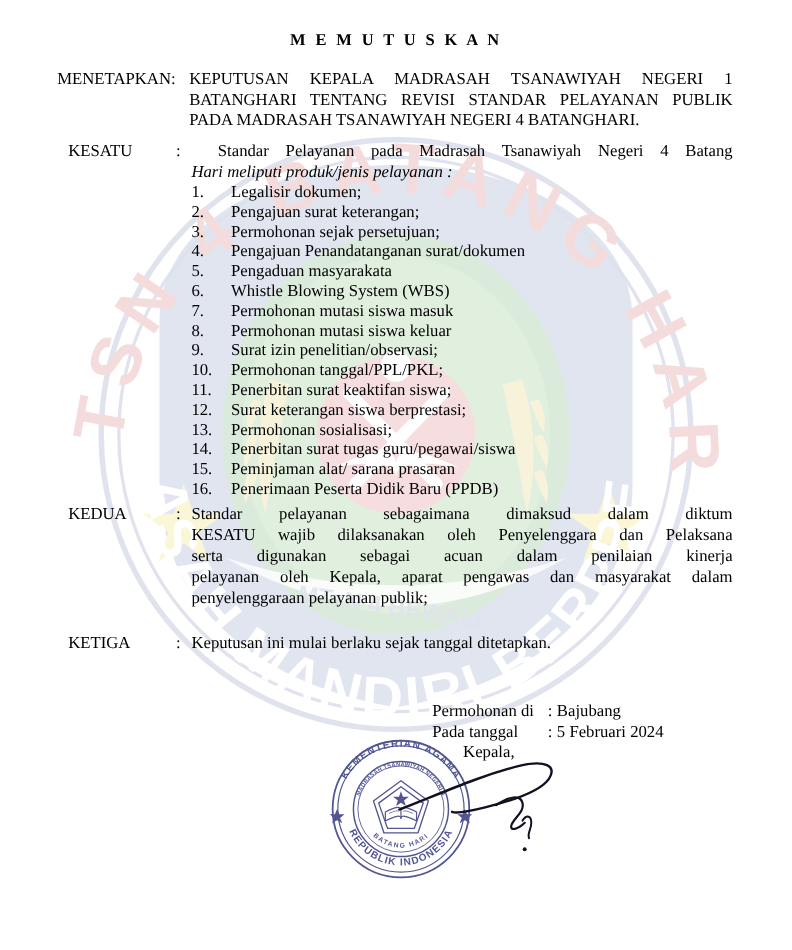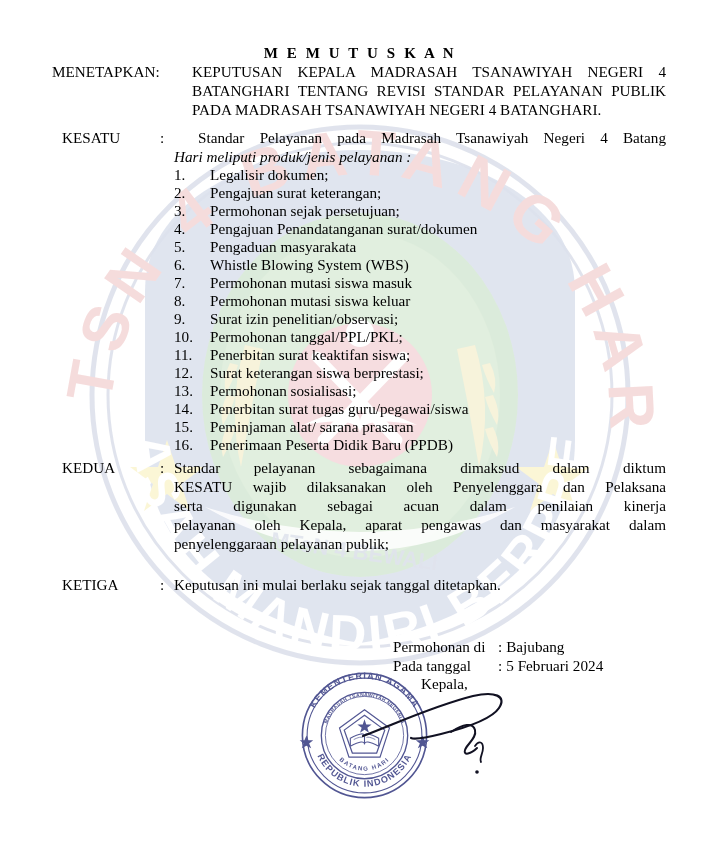--- a/index.html
+++ b/index.html
@@ -38,21 +38,20 @@
 
   .memutuskan {
     position: absolute;
     top: 29px;
     left: 0;
     width: 720px;
     text-align: center;
     font-size: 15px;
     font-weight: bold;
     letter-spacing: 2.6px;
-    margin-top: 16px;
   }
 
   .clause {
     position: absolute;
     display: flex;
     font-size: 15.2px;
     line-height: 19px;
   }
   .clause .label {
     flex: 0 0 auto;
@@ -64,21 +63,20 @@
   }
   .clause .body {
     flex: 1 1 auto;
   }
 
   
   .menetapkan {
     top: 62px;
     left: 52px;
     width: 614px;
-    gap: 20px;
   }
   .menetapkan .label { width: 120px; }
   .menetapkan .body {
     text-align: justify;
     text-align-last: left;
     text-justify: inter-word;
   }
   .menetapkan .body .ln { display: block; }
   .menetapkan .body .jl {
     display: block;
@@ -256,21 +254,21 @@
     </svg>
   </div>
 
   <div class="doc">
 
     <div class="memutuskan">M E M U T U S K A N</div>
 
     <div class="clause menetapkan">
       <div class="label">MENETAPKAN:</div>
       <div class="body">
-        <span class="jl">KEPUTUSAN KEPALA MADRASAH TSANAWIYAH NEGERI 4</span>
+        <span class="jl">KEPUTUSAN KEPALA MADRASAH TSANAWIYAH NEGERI 1</span>
         <span class="jl">BATANGHARI TENTANG REVISI STANDAR PELAYANAN PUBLIK</span>
         <span class="ln">PADA MADRASAH TSANAWIYAH NEGERI 4 BATANGHARI.</span>
       </div>
     </div>
 
     <div class="clause kesatu">
       <div class="label">KESATU</div>
       <div class="colon">:</div>
       <div class="body">
         <div class="intro">

